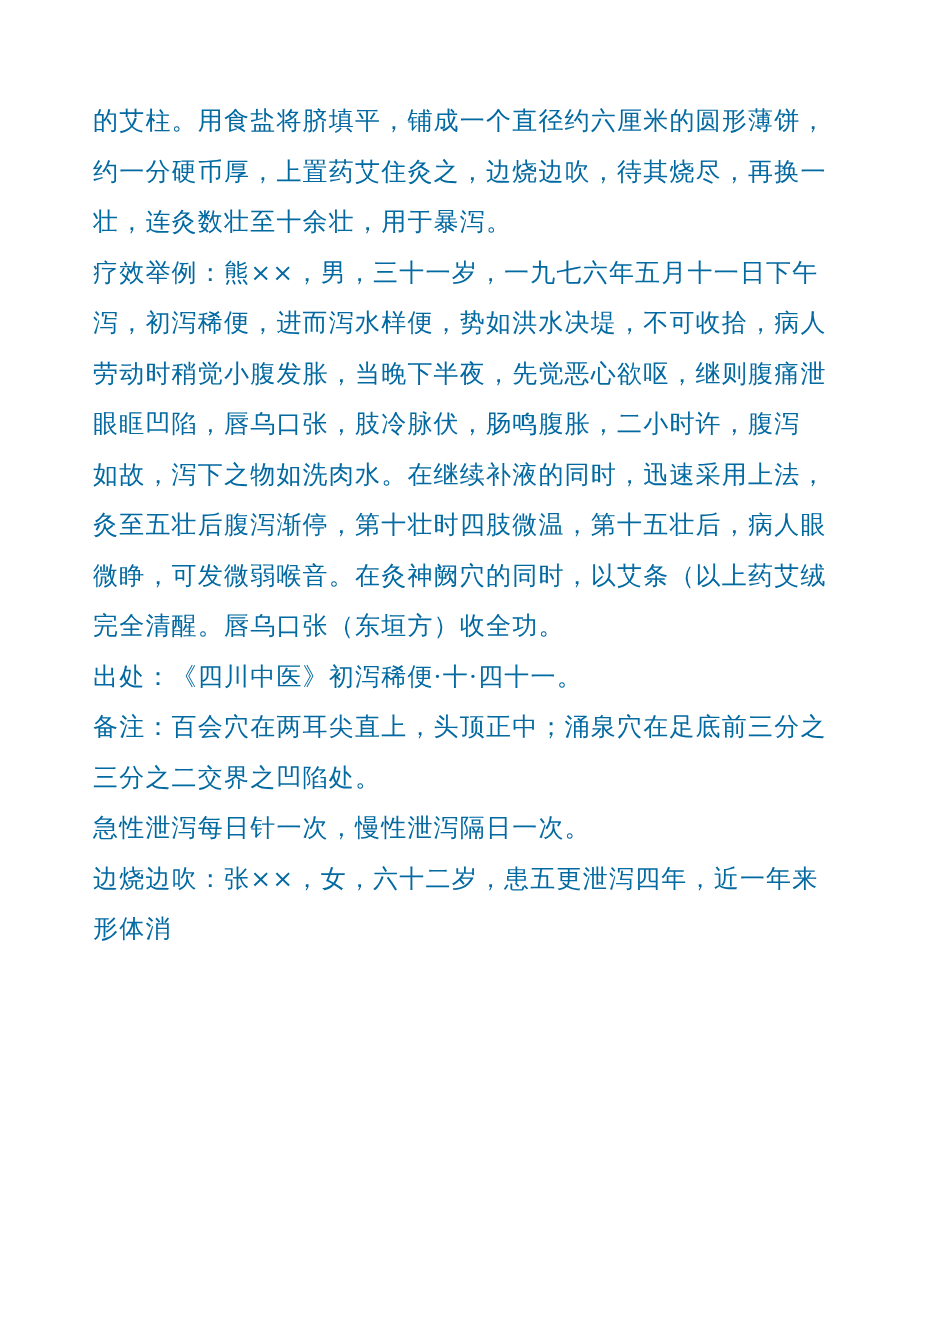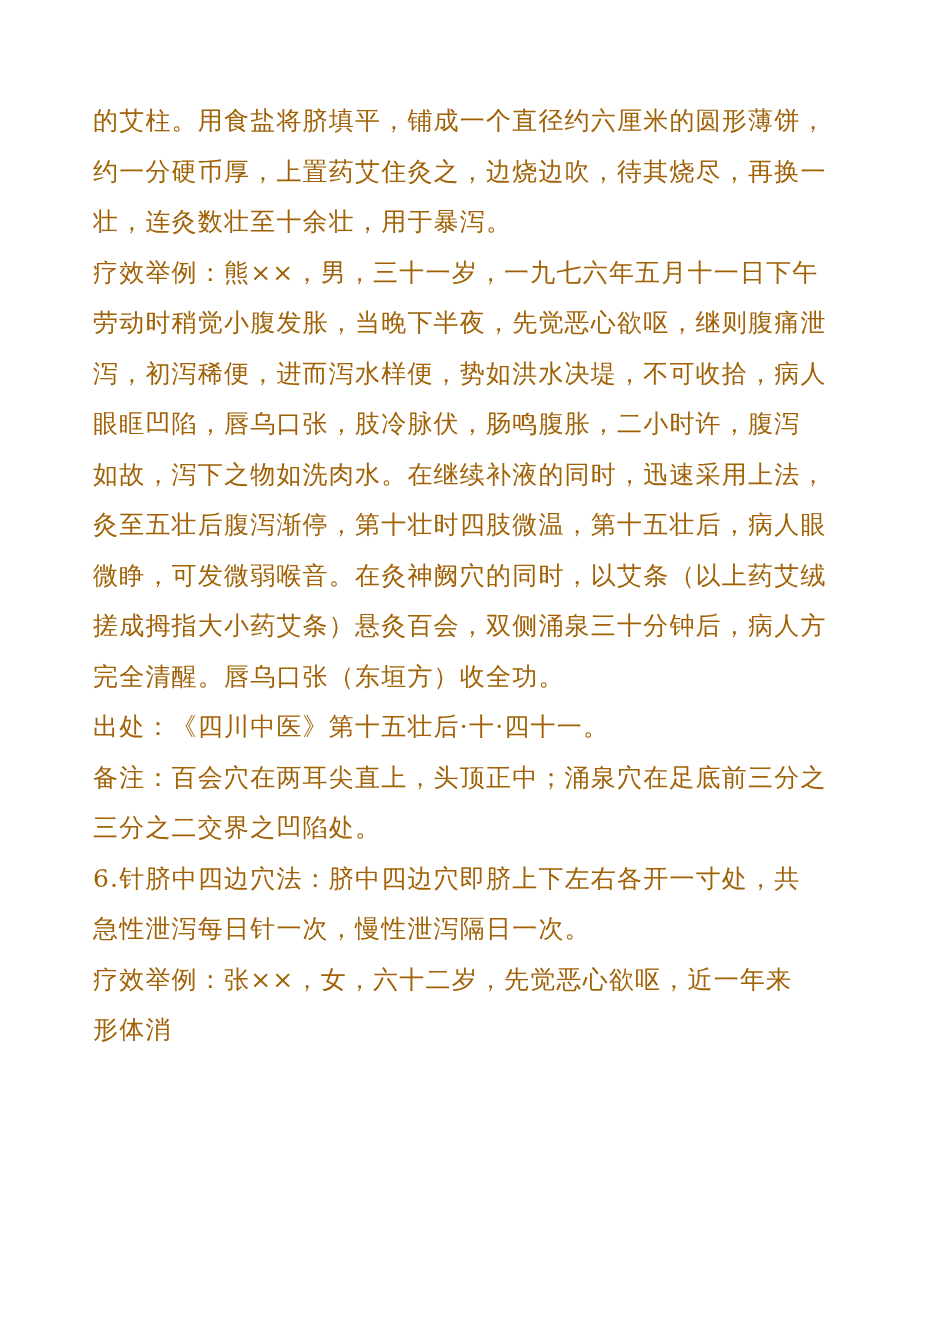--- a/index.html
+++ b/index.html
@@ -12,48 +12,46 @@
       height: 1344px;
       position: relative;
       overflow: hidden;
     }
     .page {
       position: absolute;
       left: 93px;
       top: 96px;
       width: 772px;
       font-family: "DejaVu Serif", "Liberation Serif", serif;
-      color: #a16207;
+      color: #0369a1;
       font-size: 25px;
       line-height: 50.5px;
       letter-spacing: 1.2px;
     }
     .line {
       display: block;
       white-space: nowrap;
       height: 50.5px;
       overflow: visible;
     }
   </style>
 </head>
 <body>
 
 <div class="page">
   <span class="line">的艾柱。用食盐将脐填平，铺成一个直径约六厘米的圆形薄饼，</span>
   <span class="line">约一分硬币厚，上置药艾住灸之，边烧边吹，待其烧尽，再换一</span>
   <span class="line">壮，连灸数壮至十余壮，用于暴泻。</span>
   <span class="line">疗效举例：熊××，男，三十一岁，一九七六年五月十一日下午</span>
+  <span class="line">泻，初泻稀便，进而泻水样便，势如洪水决堤，不可收拾，病人</span>
   <span class="line">劳动时稍觉小腹发胀，当晚下半夜，先觉恶心欲呕，继则腹痛泄</span>
-  <span class="line">泻，初泻稀便，进而泻水样便，势如洪水决堤，不可收拾，病人</span>
   <span class="line">眼眶凹陷，唇乌口张，肢冷脉伏，肠鸣腹胀，二小时许，腹泻</span>
   <span class="line">如故，泻下之物如洗肉水。在继续补液的同时，迅速采用上法，</span>
   <span class="line">灸至五壮后腹泻渐停，第十壮时四肢微温，第十五壮后，病人眼</span>
   <span class="line">微睁，可发微弱喉音。在灸神阙穴的同时，以艾条（以上药艾绒</span>
-  <span class="line">搓成拇指大小药艾条）悬灸百会，双侧涌泉三十分钟后，病人方</span>
   <span class="line">完全清醒。唇乌口张（东垣方）收全功。</span>
-  <span class="line">出处：《四川中医》第十五壮后·十·四十一。</span>
+  <span class="line">出处：《四川中医》初泻稀便·十·四十一。</span>
   <span class="line">备注：百会穴在两耳尖直上，头顶正中；涌泉穴在足底前三分之</span>
   <span class="line">三分之二交界之凹陷处。</span>
-  <span class="line">6.针脐中四边穴法：脐中四边穴即脐上下左右各开一寸处，共</span>
   <span class="line">急性泄泻每日针一次，慢性泄泻隔日一次。</span>
-  <span class="line">疗效举例：张××，女，六十二岁，先觉恶心欲呕，近一年来</span>
+  <span class="line">边烧边吹：张××，女，六十二岁，患五更泄泻四年，近一年来</span>
   <span class="line">形体消</span>
 </div>
 
 </body></html>

